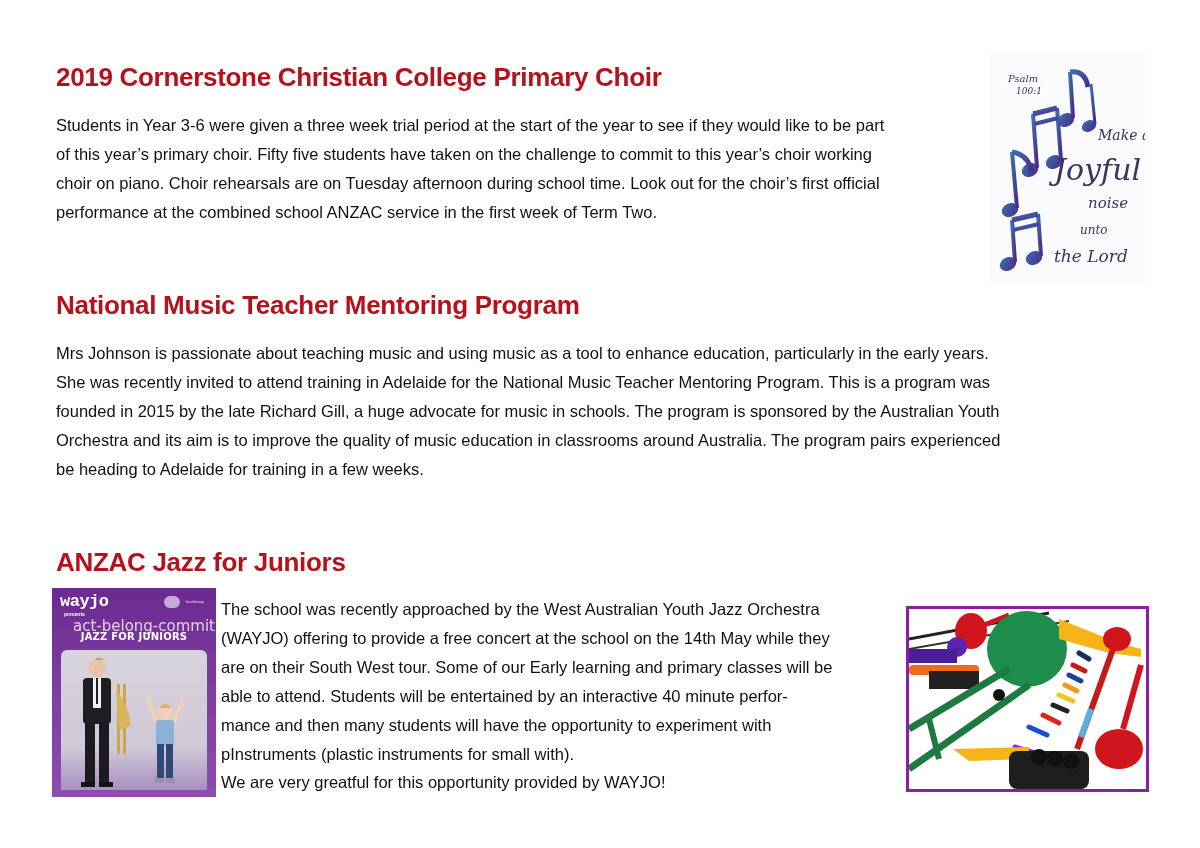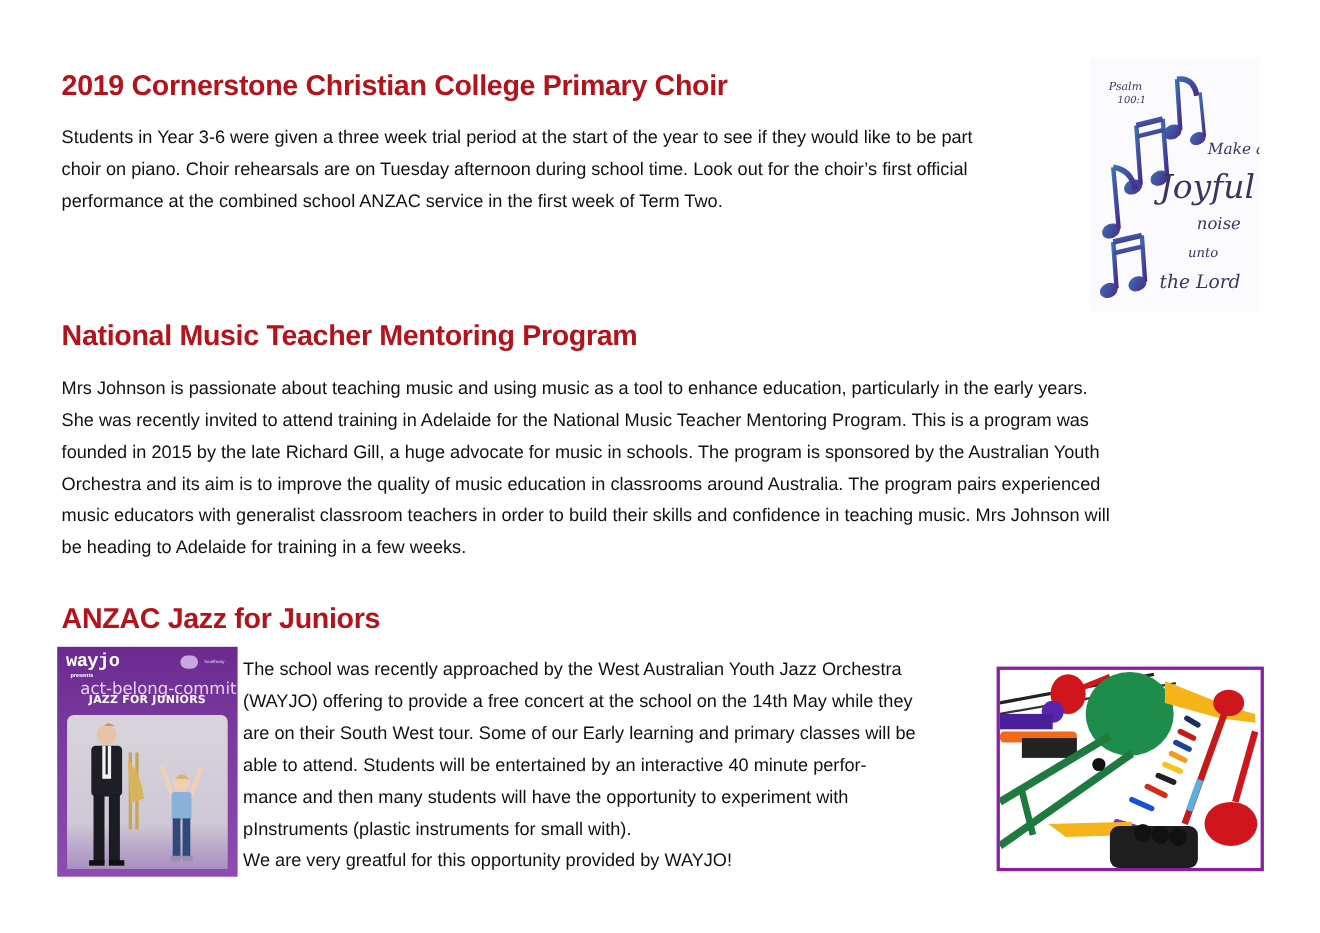--- a/index.html
+++ b/index.html
@@ -86,20 +86,21 @@
       border: 3px solid #8b1fa3; background: #fff; overflow: hidden;
     }
     .instruments svg { width: 100%; height: 100%; }
   </style>
 </head>
 <body>
 
 <div id="h1" class="heading">2019 Cornerstone Christian College Primary Choir</div>
 <div id="p1" class="para">
   <span class="line">Students in Year 3-6 were given a three week trial period at the start of the year to see if they would like to be part</span>
+  <span class="line">of this year’s primary choir.   Fifty five students have taken on the challenge to commit to this year’s choir working</span>
   <span class="line">choir on piano.  Choir rehearsals are on Tuesday afternoon during school time.  Look out for the choir’s first official</span>
   <span class="line">performance at the combined school ANZAC service in the first week of Term Two.</span>
 </div>
 
 <div class="psalm">
   <svg viewBox="0 0 155 232">
     <defs>
       <linearGradient id="ng" x1="0" y1="0" x2="1" y2="1">
         <stop offset="0" stop-color="#3b6fb0"></stop>
         <stop offset="1" stop-color="#4a2a8a"></stop>
@@ -139,21 +140,20 @@
     </g>
   </svg>
 </div>
 
 <div id="h2" class="heading">National Music Teacher Mentoring Program</div>
 <div id="p2" class="para">
   <span class="line">Mrs Johnson is passionate about teaching music and using music as a tool to enhance education, particularly in the early years.</span>
   <span class="line">She was recently invited to attend training in Adelaide for the National Music Teacher Mentoring Program.  This is a program was</span>
   <span class="line">founded in 2015 by the late Richard Gill, a huge advocate for music in schools.  The program is sponsored by the Australian Youth</span>
   <span class="line">Orchestra and its aim is to improve the quality of music education in classrooms around Australia.  The program pairs experienced</span>
-  <span class="line">music educators with generalist classroom teachers in order to build their skills and confidence in teaching music.  Mrs Johnson will</span>
   <span class="line">be heading to Adelaide for training in a few weeks.</span>
 </div>
 
 <div id="h3" class="heading">ANZAC Jazz for Juniors</div>
 
 <div class="poster">
   <div class="logo">wayjo</div>
   <div class="presents">presents</div>
   <div class="badge1"></div>
   <div class="badge2">healthway</div>

